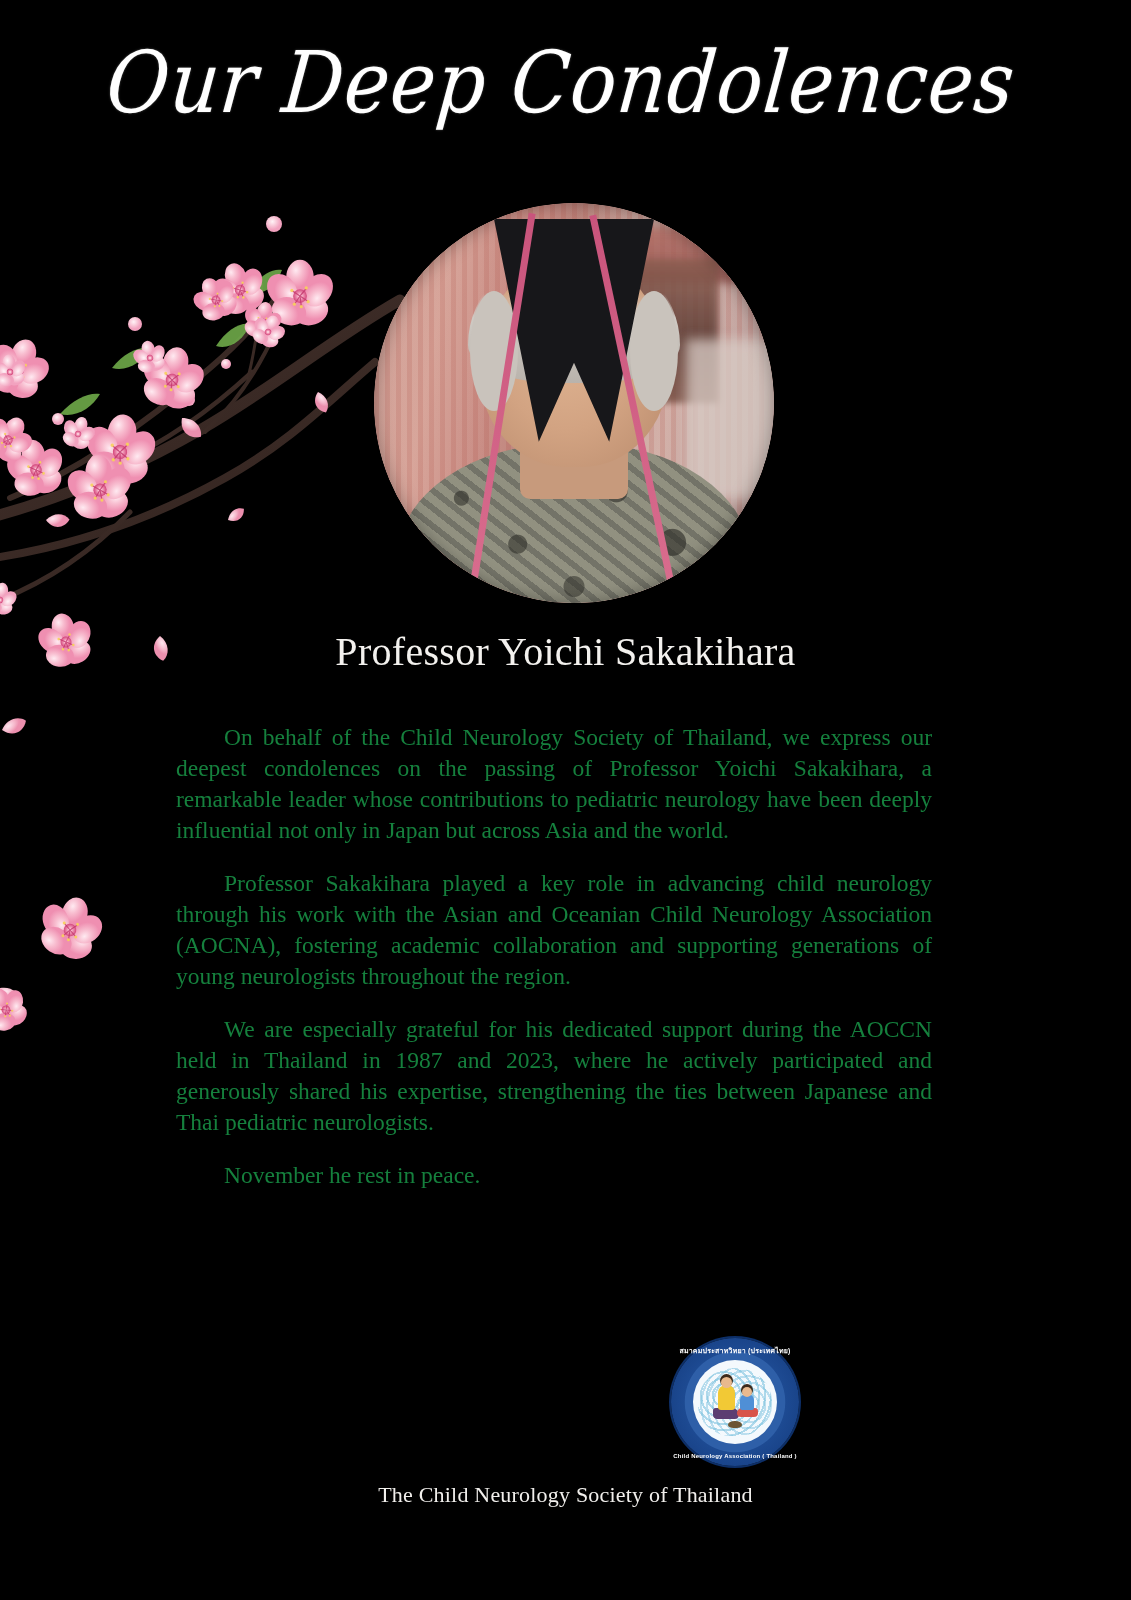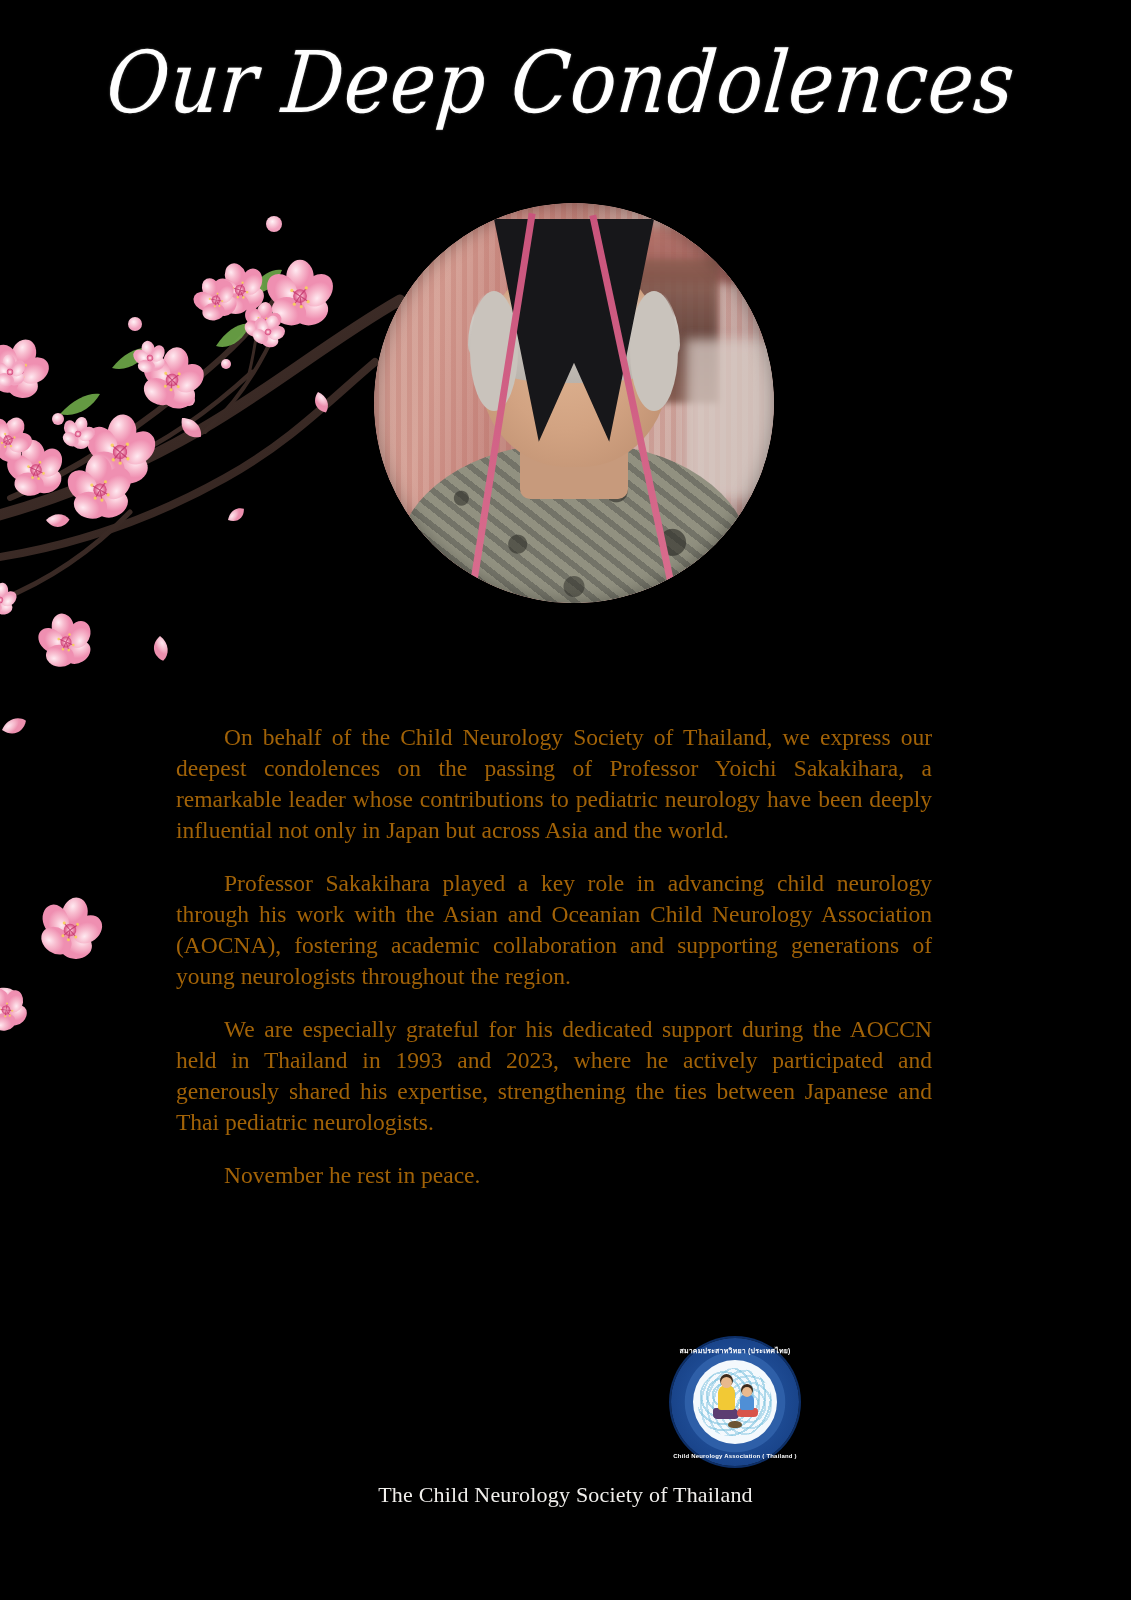--- a/index.html
+++ b/index.html
@@ -268,21 +268,21 @@
     font-weight: 400;
     letter-spacing: .3px;
   }
 
   
   .body-text {
     position: absolute;
     left: 176px;
     top: 722px;
     width: 756px;
-    color: #a16207;
+    color: #15803d;
     font-family: "Liberation Serif", serif;
     font-size: 23.5px;
     line-height: 31px;
     text-align: justify;
     text-justify: inter-word;
   }
   .body-text p {
     margin: 0 0 22px 0;
     text-indent: 48px;
   }
@@ -587,25 +587,26 @@
         <div class="p-nose"></div>
         <div class="p-mouth"></div>
       </div>
       <div class="p-hair"></div>
       <div class="p-hair-l"></div>
       <div class="p-hair-r"></div>
       <div class="portrait-ring"></div>
     </div>
   </div>
 
+  <div class="name">Professor Yoichi Sakakihara</div>
 
   <div class="body-text">
     <p>On behalf of the Child Neurology Society of Thailand, we express our deepest condolences on the passing of Professor Yoichi Sakakihara, a remarkable leader whose contributions to pediatric neurology have been deeply influential not only in Japan but across Asia and the world.</p>
     <p>Professor Sakakihara played a key role in advancing child neurology through his work with the Asian and Oceanian Child Neurology Association (AOCNA), fostering academic collaboration and supporting generations of young neurologists throughout the region.</p>
-    <p>We are especially grateful for his dedicated support during the AOCCN held in Thailand in 1993 and 2023, where he actively participated and generously shared his expertise, strengthening the ties between Japanese and Thai pediatric neurologists.</p>
+    <p>We are especially grateful for his dedicated support during the AOCCN held in Thailand in 1987 and 2023, where he actively participated and generously shared his expertise, strengthening the ties between Japanese and Thai pediatric neurologists.</p>
     <p class="last">November he rest in peace.</p>
   </div>
 
   <div class="logo">
     <div class="logo-ring"></div>
     <div class="logo-text-top">สมาคมประสาทวิทยา (ประเทศไทย)</div>
     <div class="logo-text-bottom">Child Neurology Association ( Thailand )</div>
     <div class="logo-inner">
       <div class="logo-brain"></div>
       <div class="fig-adult-legs"></div>

